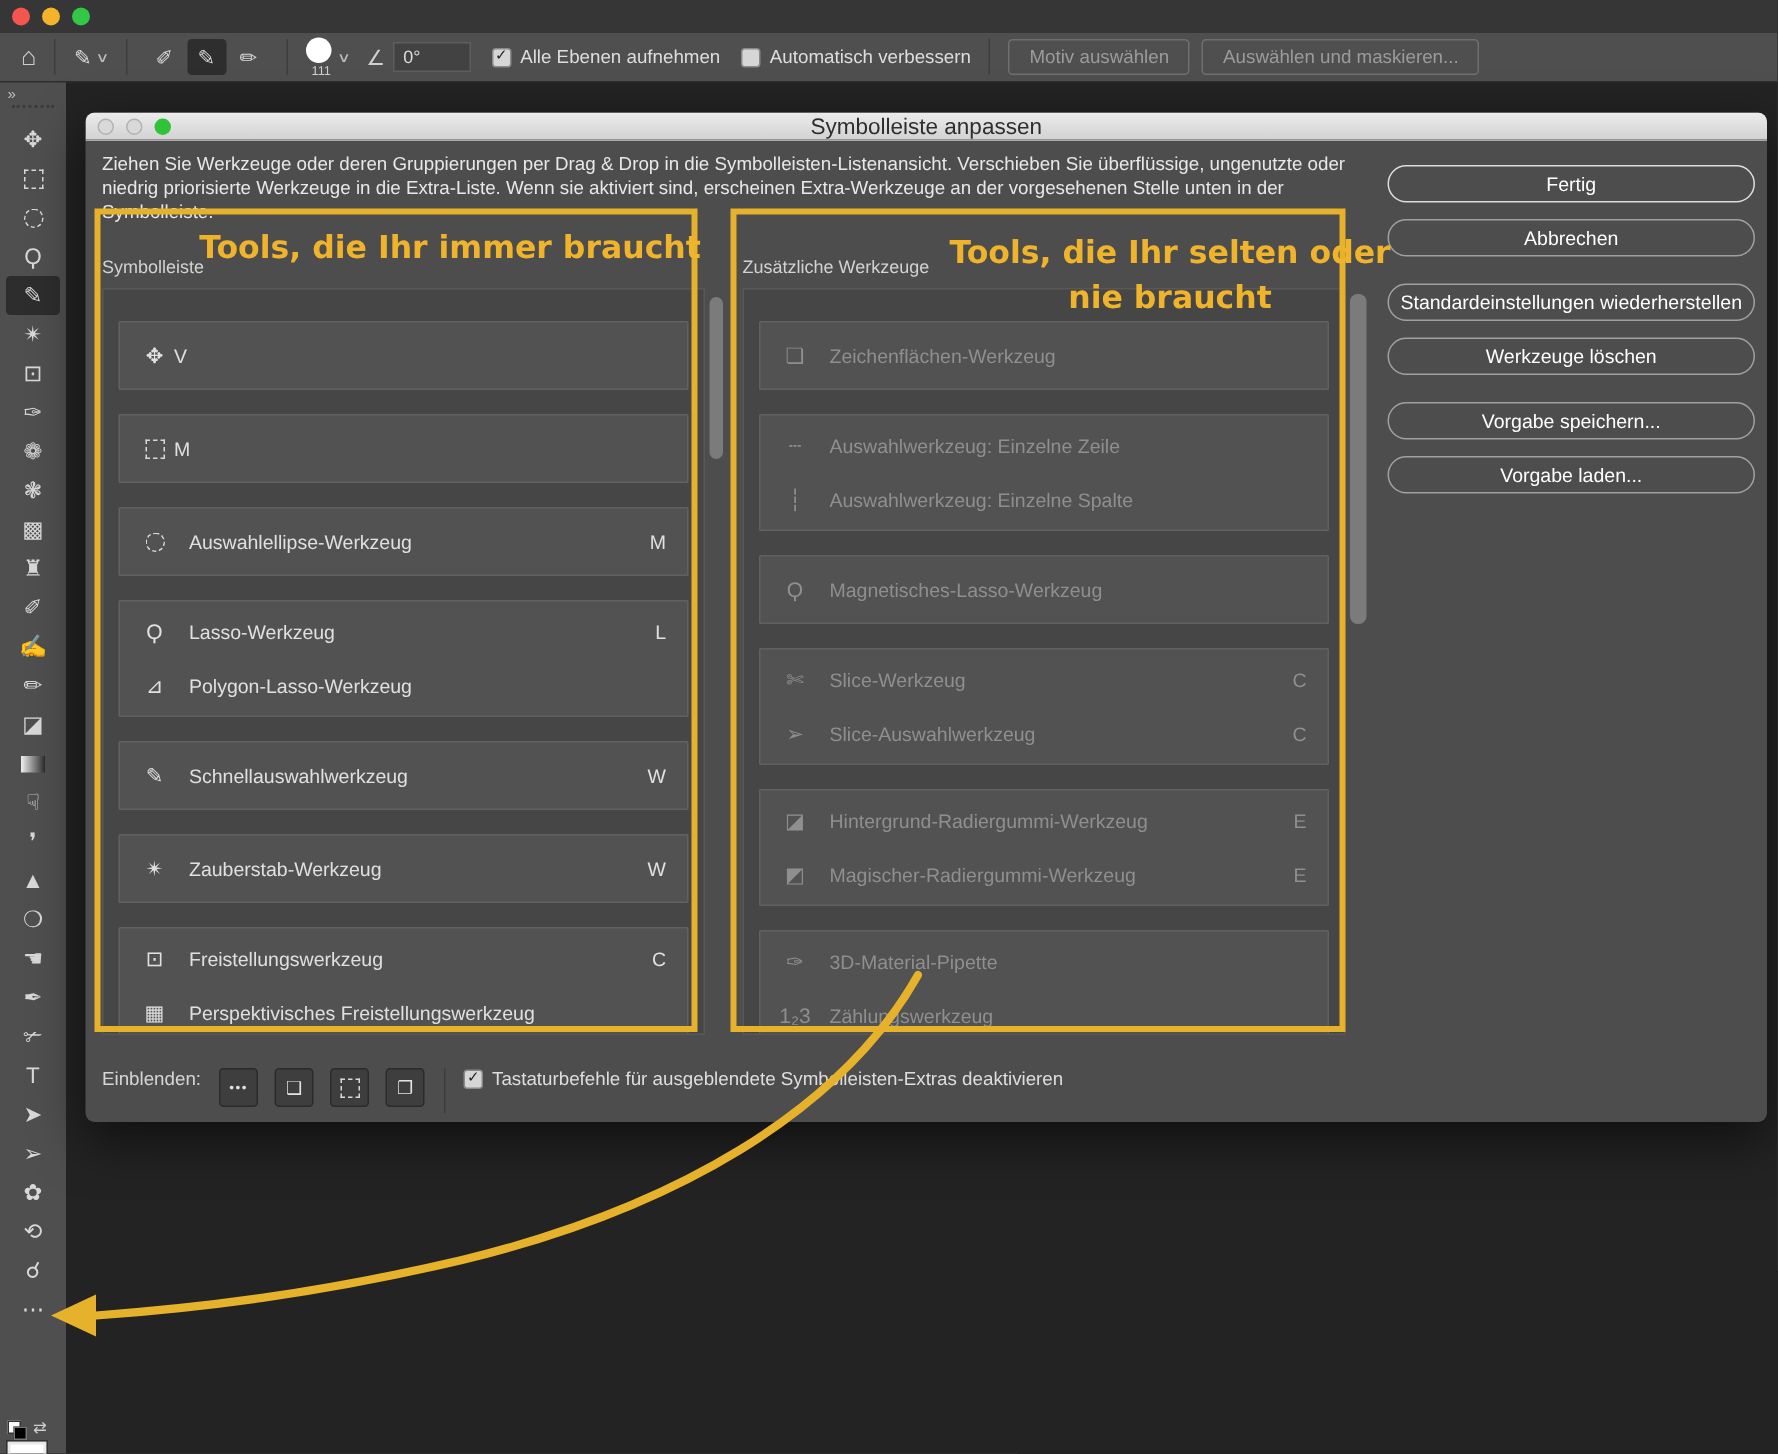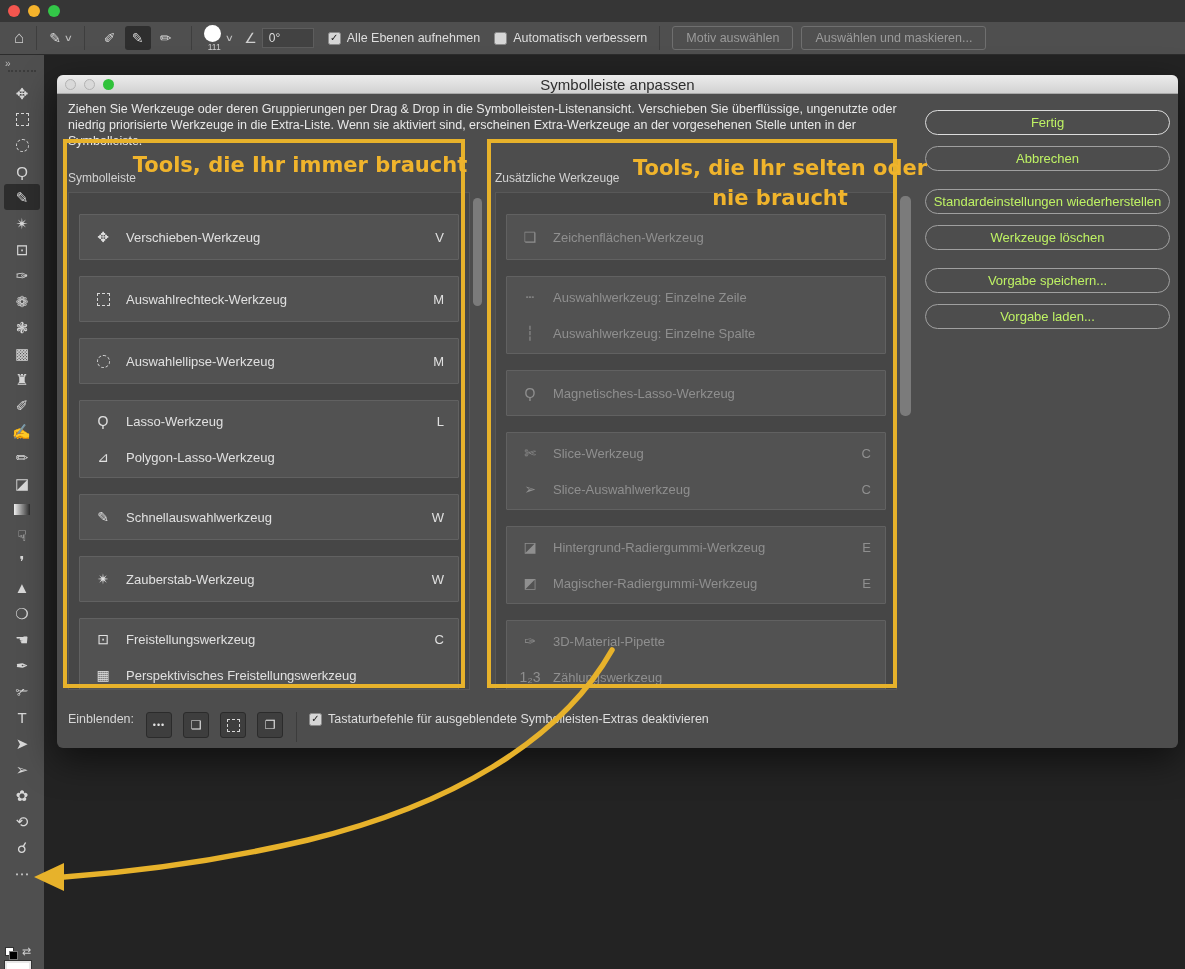--- a/index.html
+++ b/index.html
@@ -75,21 +75,21 @@
   .tool-row .t-icon{width:26px;display:flex;align-items:center;justify-content:center;font-size:14px;flex:none;}
   .tool-row .t-label{flex:1;margin-left:10px;}
   .tool-row .t-key{flex:none;font-size:13px;}
   #right-panel .tool-row{color:var(--dim);}
   .scroll-thumb{position:absolute;background:#7b7b7b;border-radius:5px;}
   .scroll-thumb.left{left:416px;top:123px;width:9px;height:108px;}
   .scroll-thumb.right{left:843px;top:121px;width:11px;height:220px;}
 
   
   #dlg-buttons{position:absolute;left:868px;top:35px;width:245px;display:flex;flex-direction:column;}
-  .dlg-btn{height:25px;border-radius:12.5px;background:transparent;border:1px solid #a0a0a0;color:#bef264;font-size:13px;font-family:"Liberation Sans",sans-serif;margin-bottom:11px;}
+  .dlg-btn{height:25px;border-radius:12.5px;background:transparent;border:1px solid #a0a0a0;color:#ffffff;font-size:13px;font-family:"Liberation Sans",sans-serif;margin-bottom:11px;}
   .dlg-btn.primary{border:1.5px solid #dcdcdc;}
   .dlg-btn.gap{margin-bottom:18px;}
 
   
   .dlg-footer{position:absolute;left:11px;top:637px;height:30px;display:flex;align-items:flex-start;}
   .footer-label{font-size:12.5px;color:#d6d6d6;margin-right:12px;}
   .f-icon{width:26px;height:26px;background:#3e3e3e;border:1px solid #2b2b2b;border-radius:3px;display:flex;align-items:center;justify-content:center;color:#e2e2e2;font-size:12px;margin-right:11px;}
   .f-icon .dots{font-size:9px;letter-spacing:1px;}
   .f-sep{width:1px;height:30px;background:#3c3c3c;margin:0 12px 0 2px;}
   .dlg-footer .ob-check{margin-left:0;}
@@ -277,30 +277,28 @@
     </div>
     <p class="dlg-desc">Ziehen Sie Werkzeuge oder deren Gruppierungen per Drag &amp; Drop in die Symbolleisten-Listenansicht. Verschieben Sie überflüssige, ungenutzte oder niedrig priorisierte Werkzeuge in die Extra-Liste. Wenn sie aktiviert sind, erscheinen Extra-Werkzeuge an der vorgesehenen Stelle unten in der Symbolleiste.</p>
 
     <div class="col-header left">Symbolleiste</div>
     <div class="col-header right">Zusätzliche Werkzeuge</div>
 
     <div id="left-panel" class="tool-panel">
         <div class="tool-group">
           <div class="tool-row">
             <span class="t-icon">✥</span>
-            <span class="t-label">Verschieben-Werkzeug</span>
             <span class="t-key">V</span>
           </div>
         </div>
         <div class="tool-group">
           <div class="tool-row">
             <span class="t-icon">
               <span class="gi-dashed-square"></span>
             </span>
-            <span class="t-label">Auswahlrechteck-Werkzeug</span>
             <span class="t-key">M</span>
           </div>
         </div>
         <div class="tool-group">
           <div class="tool-row">
             <span class="t-icon">
               <span class="gi-dashed-circle"></span>
             </span>
             <span class="t-label">Auswahlellipse-Werkzeug</span>
             <span class="t-key">M</span>

